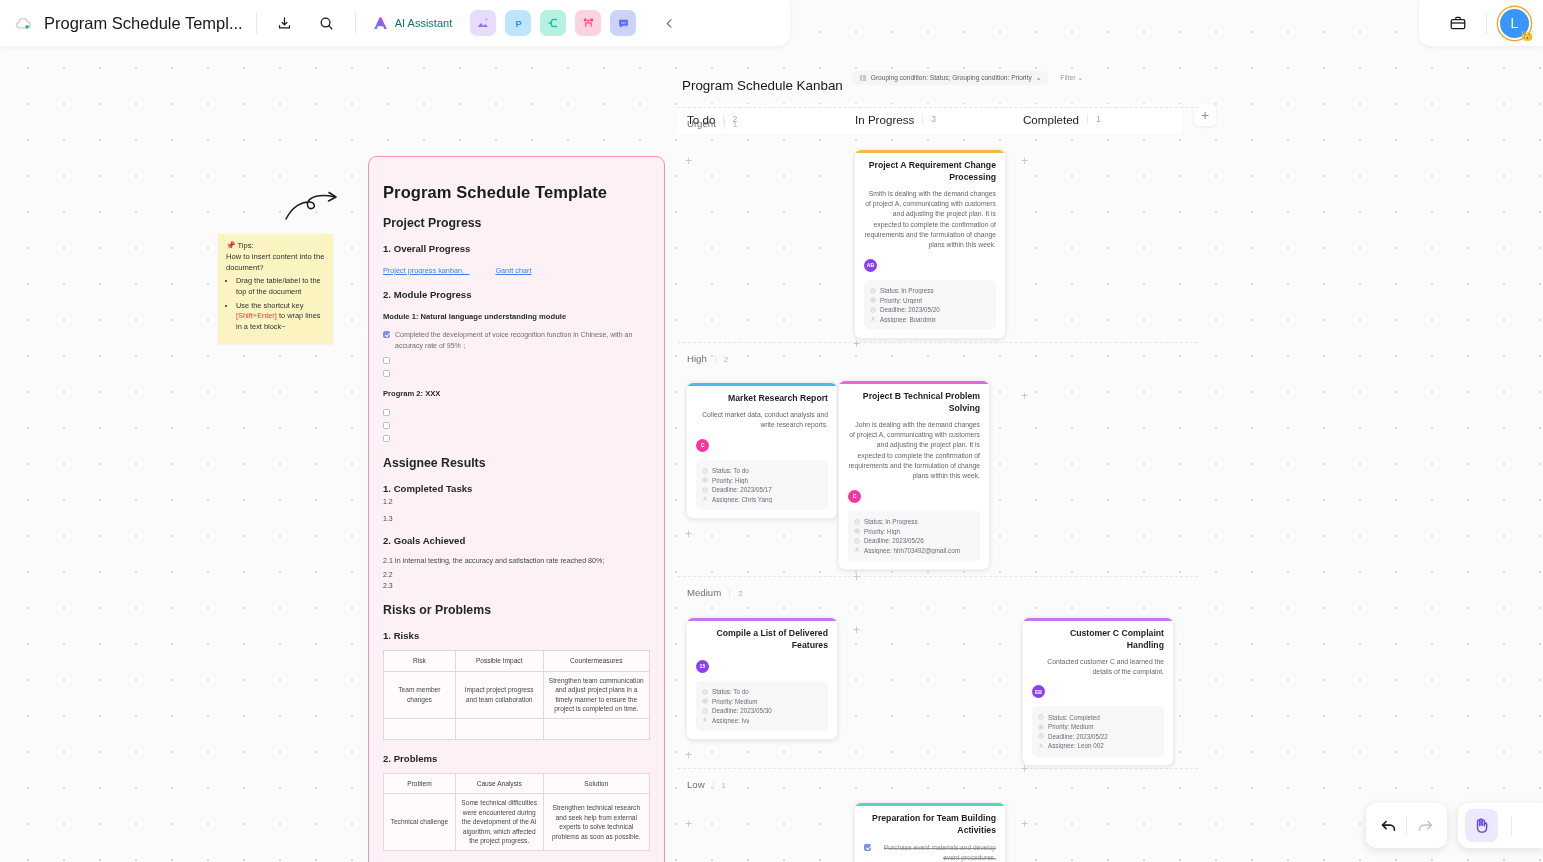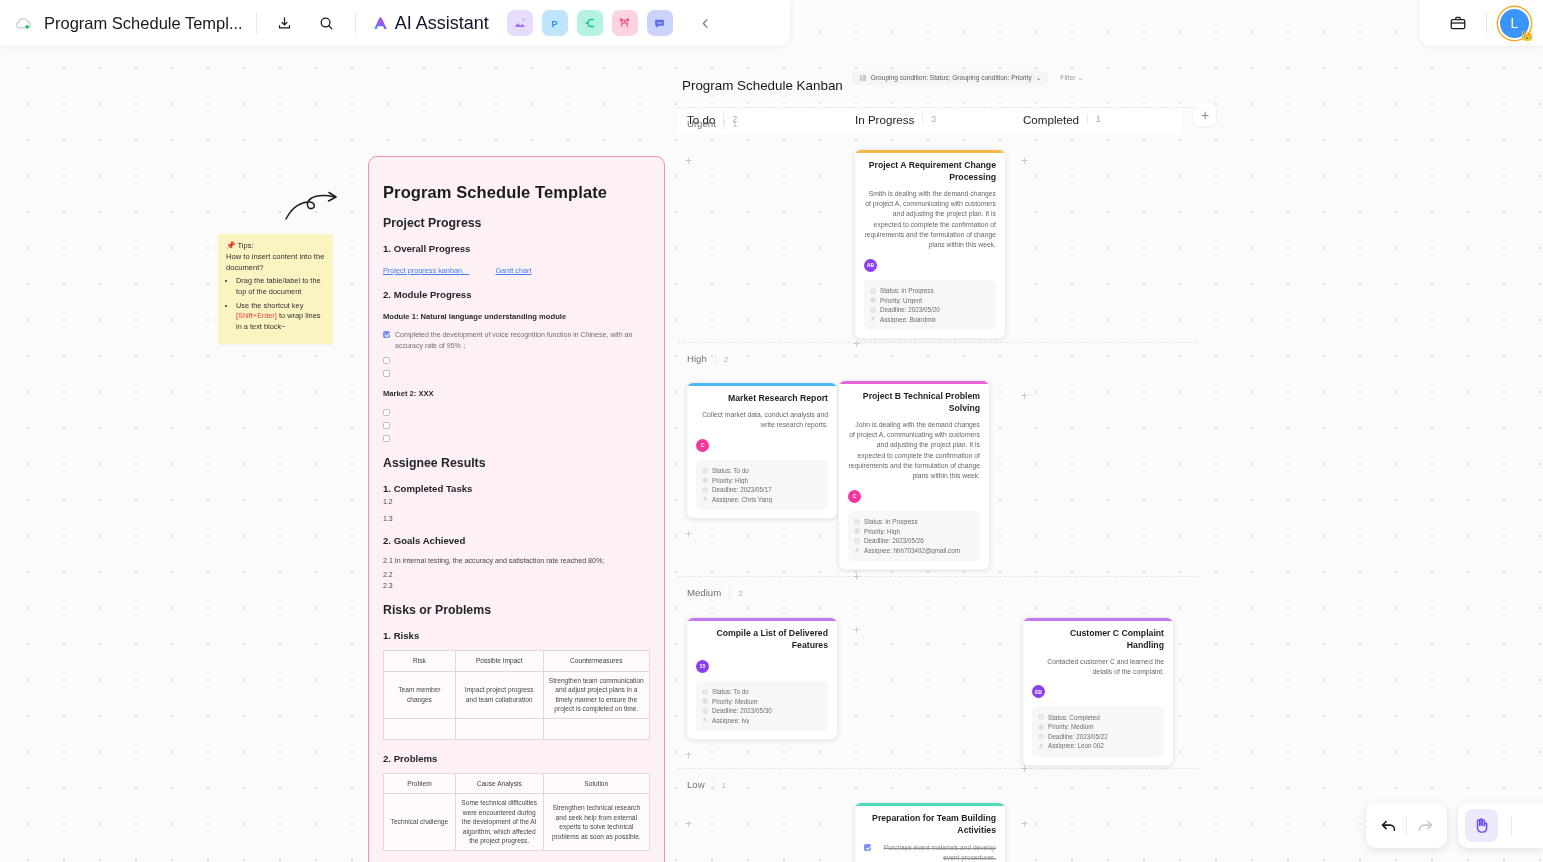--- a/index.html
+++ b/index.html
@@ -27,21 +27,21 @@
   }
   .tb-logo { width: 34px; display:flex; align-items:center; justify-content:center; margin-left:6px;}
   .doc-title {
     font-size: 16.5px; color: #18191c; font-weight: 400;
     max-width: 232px; white-space: nowrap; overflow: hidden; text-overflow: ellipsis;
     margin-left: 4px;
   }
   .tb-div { width:1px; height:22px; background:#e8e8ec; margin:0 13px; }
   .tb-icon { width: 30px; height: 30px; display:flex; align-items:center; justify-content:center; border-radius:6px; cursor:pointer; }
   .ai-wrap { display:flex; align-items:center; gap:5px; cursor:pointer; margin-left:2px;}
-  .ai-label { font-size:18px; color:#0f172a;text-align:center; }
+  .ai-label { font-size:11px; color:#0f766e;text-align:center; }
   .applets { display:flex; gap:9px; margin-left:18px; }
   .applet { width:26px; height:26px; border-radius:7px; display:flex; align-items:center; justify-content:center; cursor:pointer; }
   .ap1 { background:#e7dcfb; } .ap2 { background:#bfe4fd; }
   .ap3 { background:#b6f2e2; } .ap4 { background:#fcd3de; } .ap5 { background:#ccd3fb; }
   .collapse-btn { margin-left:20px; width:26px; height:26px; display:flex;align-items:center;justify-content:center;cursor:pointer;color:#707076;}
 
   #topbar-right {
     position: absolute; right: 0; top: 0; height: 46px; width: 124px;
     background: #fff; border-bottom-left-radius: 12px;
     display:flex; align-items:center; justify-content:flex-end; gap:0px;
@@ -279,21 +279,21 @@
     <a>Gantt chart</a>
   </div>
   <h3>2. Module Progress</h3>
   <div class="bold-sm">Module 1: Natural language understanding module</div>
   <div class="chk-row">
     <div class="chk on"></div>
     <div class="chk-txt">Completed the development of voice recognition function in Chinese, with an accuracy rate of 95%；</div>
   </div>
   <div class="chk chk-empty"></div>
   <div class="chk chk-empty"></div>
-  <div class="bold-sm">Market 2: XXX</div>
+  <div class="bold-sm">Program 2: XXX</div>
   <div class="chk chk-empty" style="margin-top:11px;"></div>
   <div class="chk chk-empty"></div>
   <div class="chk chk-empty"></div>
 
   <h2>Assignee Results</h2>
   <h3>1. Completed Tasks</h3>
   <div class="num-line">1.2</div>
   <div class="num-line" style="margin-top:10px;">1.3</div>
   <h3>2. Goals Achieved</h3>
   <p class="body">2.1 In internal testing, the accuracy and satisfaction rate reached 80%;</p>

